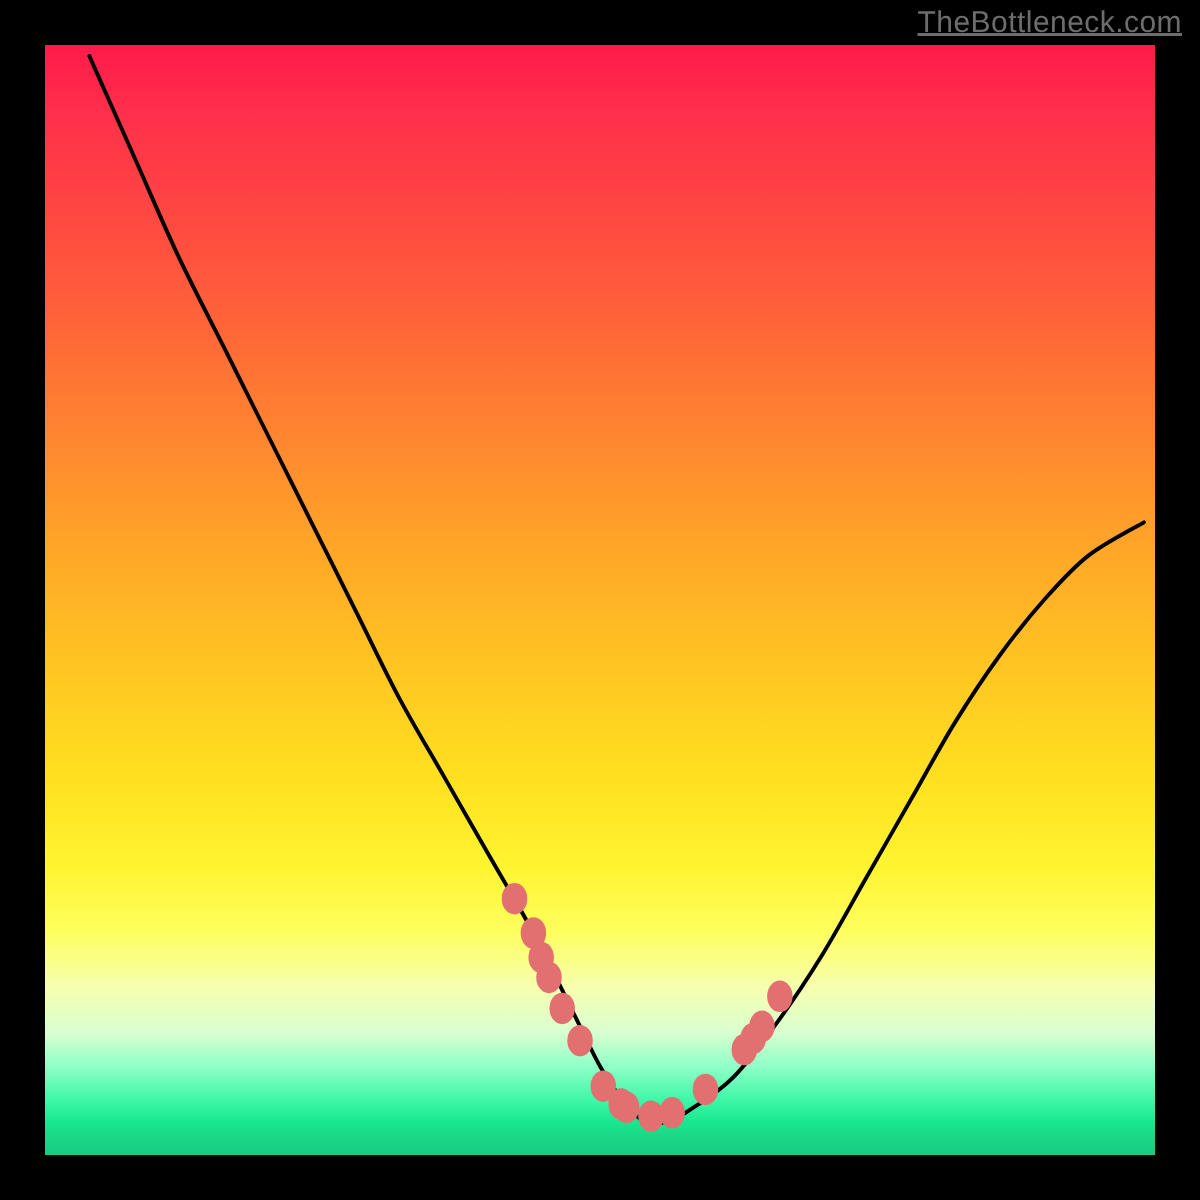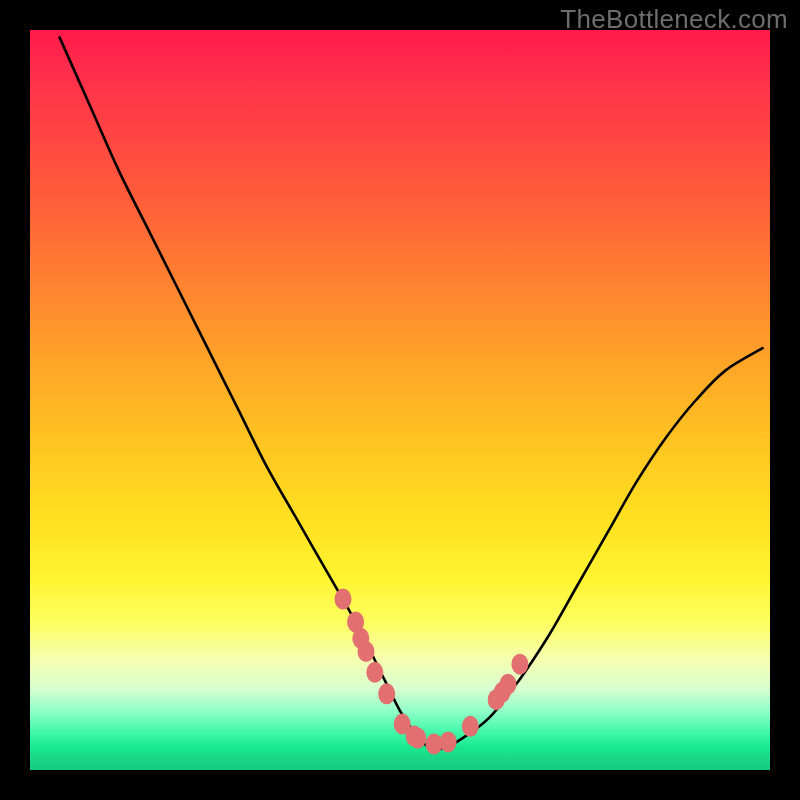--- a/index.html
+++ b/index.html
@@ -46,23 +46,24 @@
     position: absolute;
     inset: 0;
     width: 740px;
     height: 740px;
   }
   .watermark {
     position: absolute;
     top: 4px;
     right: 12px;
     color: #6d6d6d;
-    font-size: 26px;
+    font-size: 20px;
     letter-spacing: 0.3px;
     font-weight: 500;
+    text-decoration: underline;
   }
 </style>
 </head>
 <body>
 
 <div class="frame">
   <div class="gradient"></div>
   <svg class="curve" viewBox="0 0 740 740" preserveAspectRatio="none">
     <path id="curve-path" fill="none" stroke="#000" stroke-width="2.6" stroke-linecap="round" d="M 29.6 7.4 C 34.5 18.5, 49.3 51.8, 59.2 74.0 C 69.1 96.2, 78.9 119.6, 88.8 140.6 C 98.7 161.6, 108.5 180.1, 118.4 199.8 C 128.3 219.5, 138.1 239.3, 148.0 259.0 C 157.9 278.7, 167.7 298.5, 177.6 318.2 C 187.5 337.9, 197.3 357.7, 207.2 377.4 C 217.1 397.1, 226.9 418.1, 236.8 436.6 C 246.7 455.1, 256.5 471.1, 266.4 488.4 C 276.3 505.7, 286.1 522.9, 296.0 540.2 C 305.9 557.5, 315.7 573.5, 325.6 592.0 C 335.5 610.5, 347.8 636.4, 355.2 651.2 C 362.6 666.0, 365.1 672.2, 370.0 680.8 C 374.9 689.4, 379.9 696.8, 384.8 703.0 C 389.7 709.2, 394.7 715.3, 399.6 717.8 C 404.5 720.3, 409.5 719.0, 414.4 717.8 C 419.3 716.6, 421.8 715.3, 429.2 710.4 C 436.6 705.5, 448.9 698.1, 458.8 688.2 C 468.7 678.3, 478.5 664.8, 488.4 651.2 C 498.3 637.6, 508.1 622.8, 518.0 606.8 C 527.9 590.8, 537.7 572.3, 547.6 555.0 C 557.5 537.7, 567.3 520.5, 577.2 503.2 C 587.1 485.9, 596.9 467.4, 606.8 451.4 C 616.7 435.4, 626.5 420.6, 636.4 407.0 C 646.3 393.4, 656.1 381.1, 666.0 370.0 C 675.9 358.9, 684.5 349.0, 695.6 340.4 C 706.7 331.8, 726.4 321.9, 732.6 318.2"></path>
     <g id="markers">

